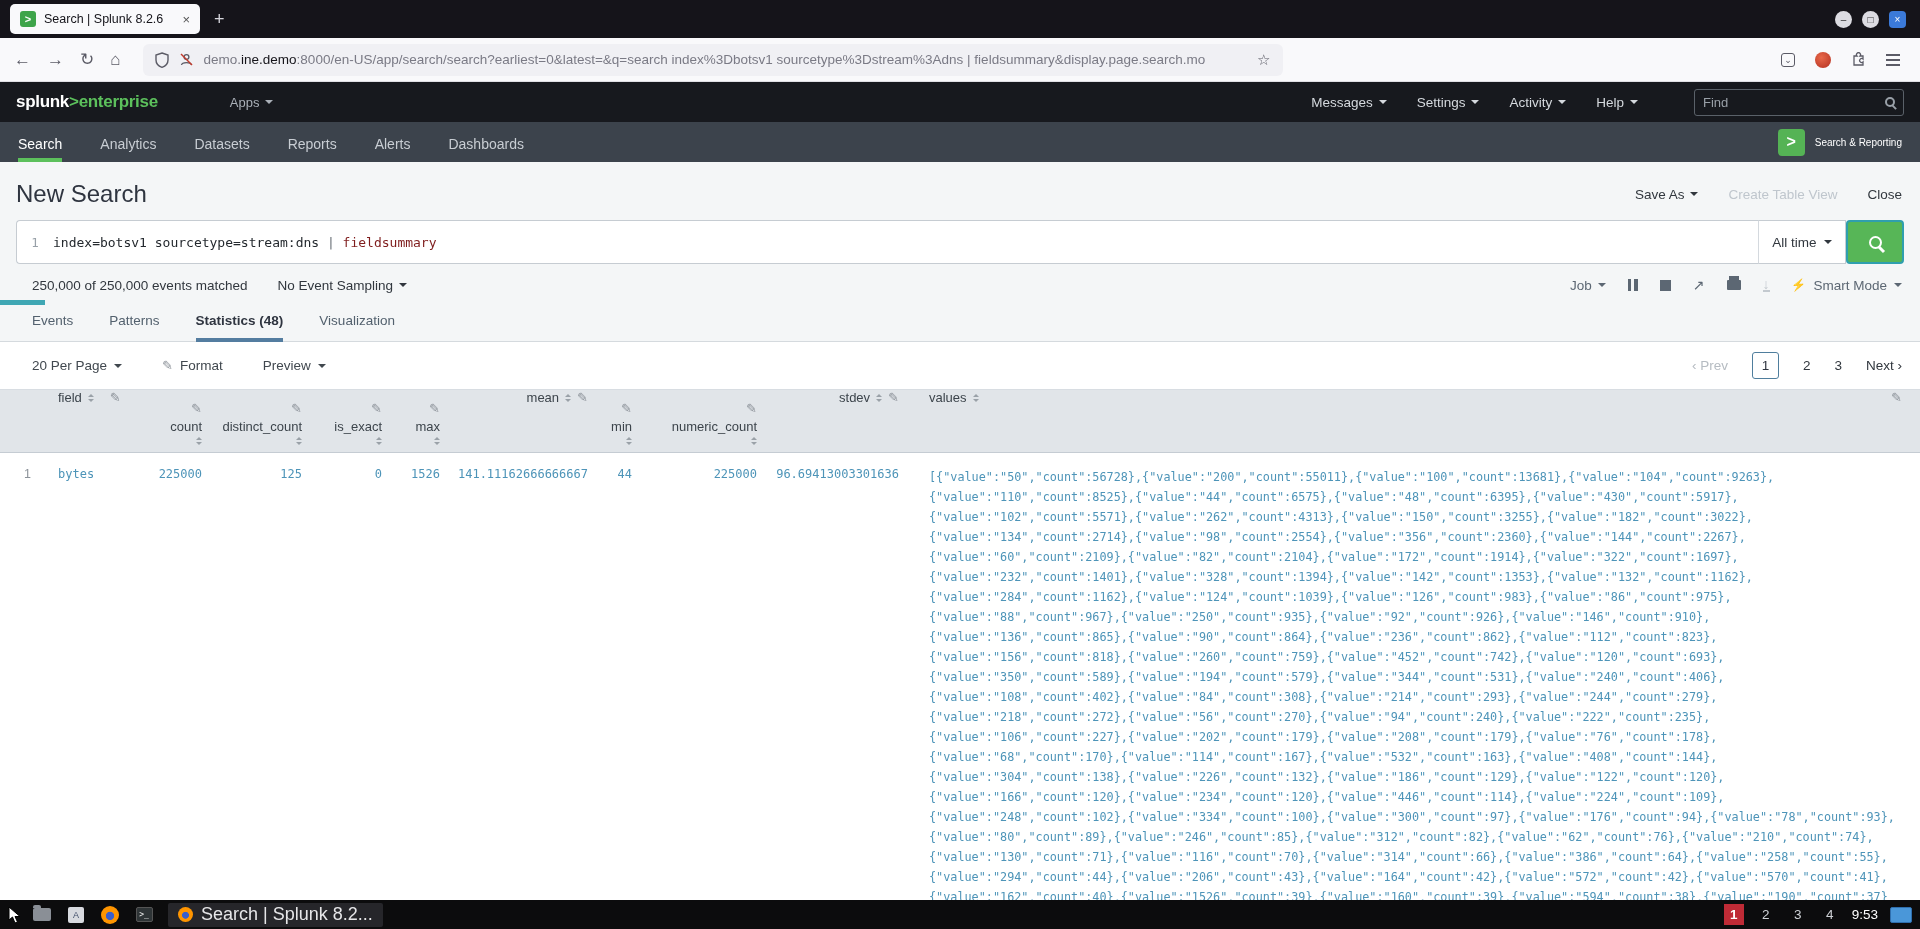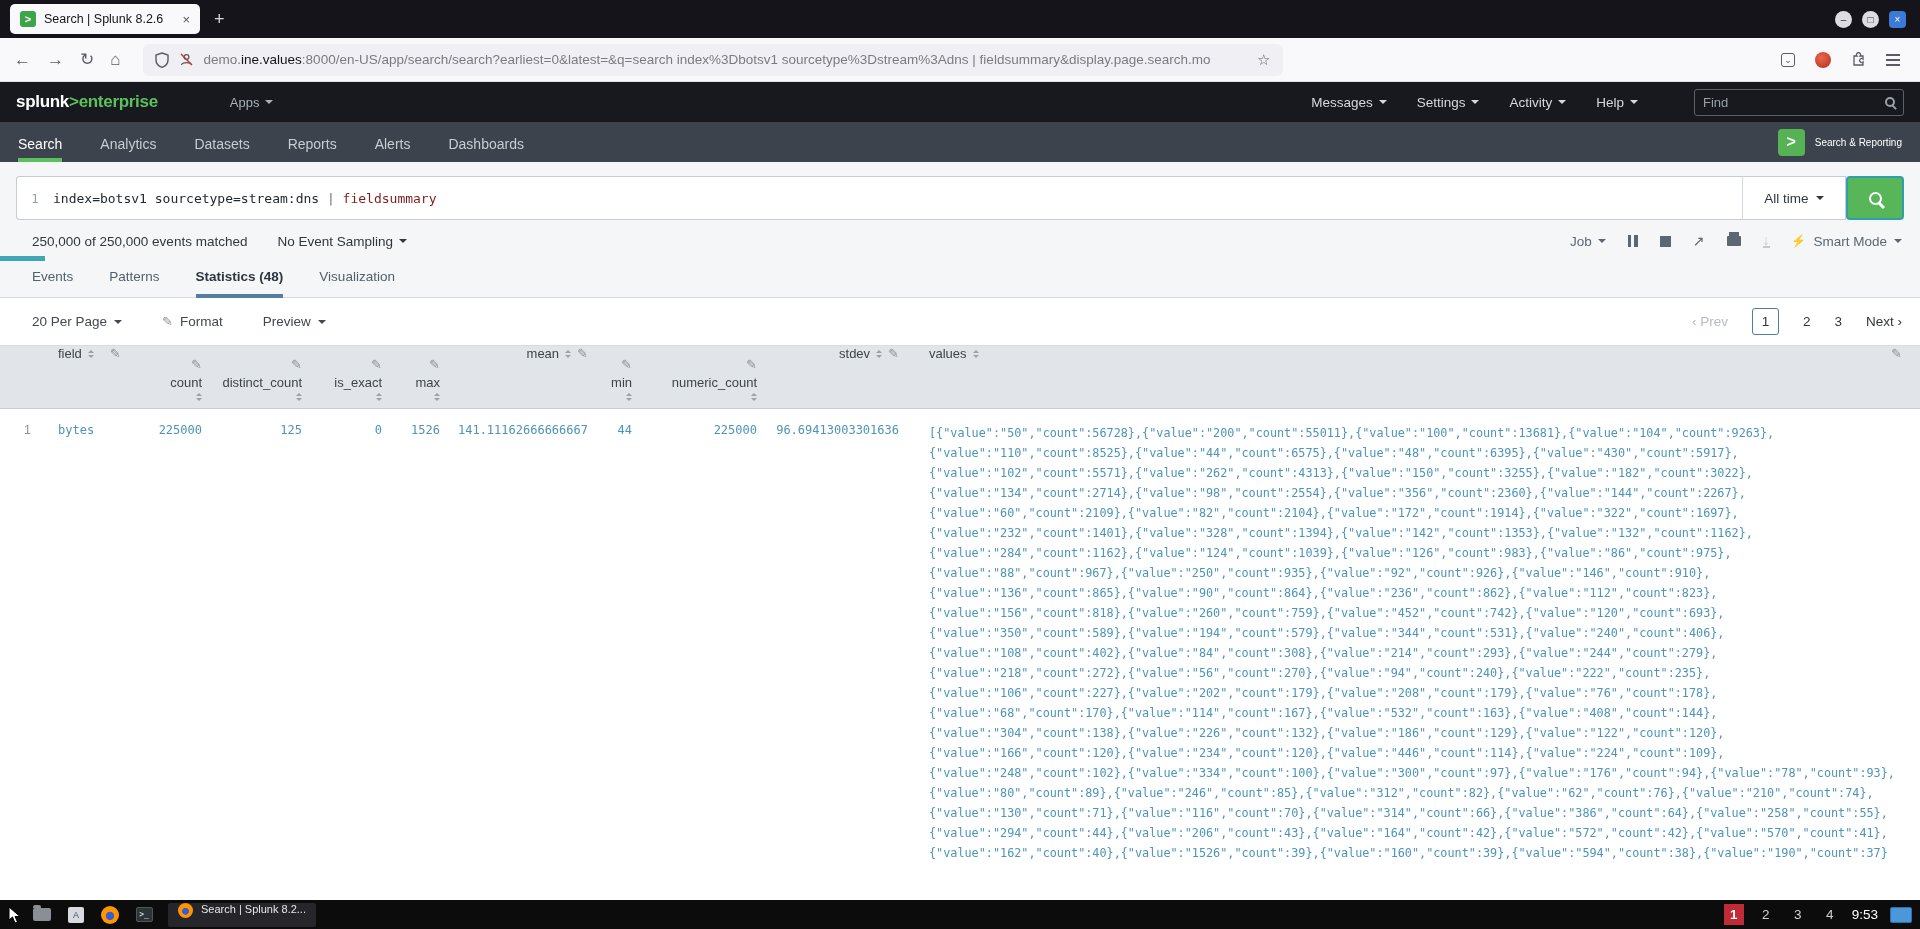--- a/index.html
+++ b/index.html
@@ -58,21 +58,21 @@
   .head-actions { margin-left:auto; display:flex; align-items:center; gap:30px; font-size:13.5px; color:#31373e; }
   .head-actions .disabled { color:#bfc6cd; }
   .head-actions .dd { display:flex; align-items:center; gap:6px; }
 
   .search-row { display:flex; margin:0 16px; height:44px; }
   .search-box { flex:1; background:#fff; border:1px solid #c6ccd2; border-right:none; border-radius:4px 0 0 4px; display:flex; align-items:center; }
   .linenum { width:36px; text-align:center; color:#98a0a8; font-family:"DejaVu Sans Mono",monospace; font-size:12.5px; }
   .query { font-family:"DejaVu Sans Mono",monospace; font-size:13px; color:#24292e; white-space:pre; }
   .query .pipe { color:#6b7178; }
   .query .cmd { color:#7f1d1d; }
-  .time-picker { width:104px; background:#fff; border:1px solid #c6ccd2; border-left:1px solid #d4d9de; display:flex; align-items:center; justify-content:center; gap:7px; font-size:13.5px; color:#31373e; }
+  .time-picker { width:88px; background:#fff; border:1px solid #c6ccd2; border-left:1px solid #d4d9de; display:flex; align-items:center; justify-content:center; gap:7px; font-size:13.5px; color:#31373e; }
   .search-btn { width:58px; background:#57b657; border:2px solid #2f9fae; border-radius:4px; display:flex; align-items:center; justify-content:center; }
   .mag-white { width:13px; height:13px; border:2.5px solid #fff; border-radius:50%; position:relative; }
   .mag-white::after { content:''; position:absolute; width:3px; height:7px; background:#fff; transform:rotate(-45deg); bottom:-6px; right:-3px; }
 
   .status-row { display:flex; align-items:center; padding:13px 18px 9px 32px; font-size:13.5px; color:#31373e; }
   .sampling { margin-left:30px; display:flex; align-items:center; gap:6px; }
   .job-controls { margin-left:auto; display:flex; align-items:center; gap:22px; color:#5c6773; font-size:13.5px; }
   .job-dd { display:flex; align-items:center; gap:6px; }
   .ic-pause { display:flex; gap:3px; } .ic-pause i { width:3.5px; height:12px; background:#5c6773; display:block; }
   .ic-stop { width:11px; height:11px; background:#5c6773; }
@@ -124,21 +124,21 @@
   .vline { white-space:pre; font-size:11.8px; line-height:20px; color:#4d94b8; }
 
   
   .taskbar { position:absolute; bottom:0; left:0; width:100%; height:29px; background:#0c0c0d; display:flex; align-items:center; padding:0 8px; gap:14px; }
   .tb-ico { width:20px; height:20px; display:flex; align-items:center; justify-content:center; }
   .folder { width:18px; height:13px; background:#8a8f96; border-radius:2px; position:relative; }
   .folder::before { content:''; position:absolute; top:-3px; left:0; width:8px; height:3px; background:#8a8f96; border-radius:2px 2px 0 0; }
   .editor { width:16px; height:16px; background:#d8dadf; border-radius:2px; display:flex; align-items:center; justify-content:center; font-size:9px; color:#44506b; }
   .ffx { width:18px; height:18px; border-radius:50%; background:radial-gradient(circle at 50% 55%, #3a5fcd 0 28%, #ff9500 34% 72%, #e3572b 100%); }
   .term { width:17px; height:15px; background:#2e3436; border:1px solid #555; border-radius:2px; color:#eee; font-size:8px; font-family:"DejaVu Sans Mono",monospace; display:flex; align-items:center; justify-content:center; }
-  .task-btn { display:flex; gap:8px; background:#26262a; height:24px; padding:0 10px; border-radius:2px; color:#e6e6e8; font-size:11px; }
+  .task-btn { display:flex; align-items:center; gap:8px; background:#26262a; height:24px; padding:0 10px; border-radius:2px; color:#e6e6e8; font-size:18px; }
   .ffx.small { width:15px; height:15px; }
   .tb-right { margin-left:auto; display:flex; align-items:center; gap:12px; }
   .ws { width:20px; height:21px; display:flex; align-items:center; justify-content:center; color:#cfd2d6; font-size:13.5px; }
   .ws.active { background:#bf2b36; color:#fff; font-weight:bold; }
   .tb-time { color:#fff; font-size:13.5px; }
   .monitor { width:22px; height:16px; background:#4a97d9; border:1px solid #2f6fae; border-radius:2px; }
   .cursor-svg { margin-right:-4px; }
 </style>
 </head>
 <body>
@@ -164,21 +164,21 @@
   <span class="nav-ico">⌂</span>
   <div class="url-field">
     <svg class="shield-svg" width="14" height="16" viewBox="0 0 14 16">
         <path d="M7 1 L13 3 V8 C13 12 10 14.3 7 15.3 C4 14.3 1 12 1 8 V3 Z" fill="none" stroke="#5b5b66" stroke-width="1.4"></path>
       </svg>
     <svg class="person-svg" width="15" height="15" viewBox="0 0 15 15">
         <circle cx="7.5" cy="5" r="2.4" fill="none" stroke="#5b5b66" stroke-width="1.3"></circle>
         <path d="M2.5 13 C3 9.8 12 9.8 12.5 13" fill="none" stroke="#5b5b66" stroke-width="1.3"></path>
         <line x1="2" y1="2" x2="13" y2="13" stroke="#c0392b" stroke-width="1.4"></line>
       </svg>
-    <span class="url-text"><span>demo.</span><b>ine.values</b><span>:8000/en-US/app/search/search?earliest=0&amp;latest=&amp;q=search index%3Dbotsv1 sourcetype%3Dstream%3Adns | fieldsummary&amp;display.page.search.mo</span></span>
+    <span class="url-text"><span>demo.</span><b>ine.demo</b><span>:8000/en-US/app/search/search?earliest=0&amp;latest=&amp;q=search index%3Dbotsv1 sourcetype%3Dstream%3Adns | fieldsummary&amp;display.page.search.mo</span></span>
     <span class="star">☆</span>
   </div>
   <div class="ff-right-icons">
     <span class="lib-ico">⌄</span>
     <span class="ext-dot"></span>
     <svg width="15" height="15" viewBox="0 0 15 15">
         <path d="M3 6 h3 a2 2 0 1 1 3 0 h3 v3 a2 2 0 1 0 0 3 v3 h-9 z" transform="translate(0,-2)" fill="none" stroke="#5b5b66" stroke-width="1.3"></path>
       </svg>
     <span class="burger">
         <i></i>
@@ -225,20 +225,31 @@
   <span class="appnav-item">Reports</span>
   <span class="appnav-item">Alerts</span>
   <span class="appnav-item">Dashboards</span>
   <div class="app-badge">
     <span class="app-badge-icon">&gt;</span>
     <span class="app-badge-label">Search &amp; Reporting</span>
   </div>
 </div>
 
 <div class="page-top">
+  <div class="page-head">
+    <span class="page-title">New Search</span>
+    <div class="head-actions">
+      <span class="dd">
+          <span>Save As</span>
+          <span class="caret"></span>
+        </span>
+      <span class="disabled">Create Table View</span>
+      <span>Close</span>
+    </div>
+  </div>
 
   <div class="search-row">
     <div class="search-box">
       <span class="linenum">1</span>
       <span class="query"><span>index=botsv1 sourcetype=stream:dns </span><span class="pipe">| </span><span class="cmd">fieldsummary</span></span>
     </div>
     <div class="time-picker">
       <span>All time</span>
         <span class="caret"></span>
     </div>

